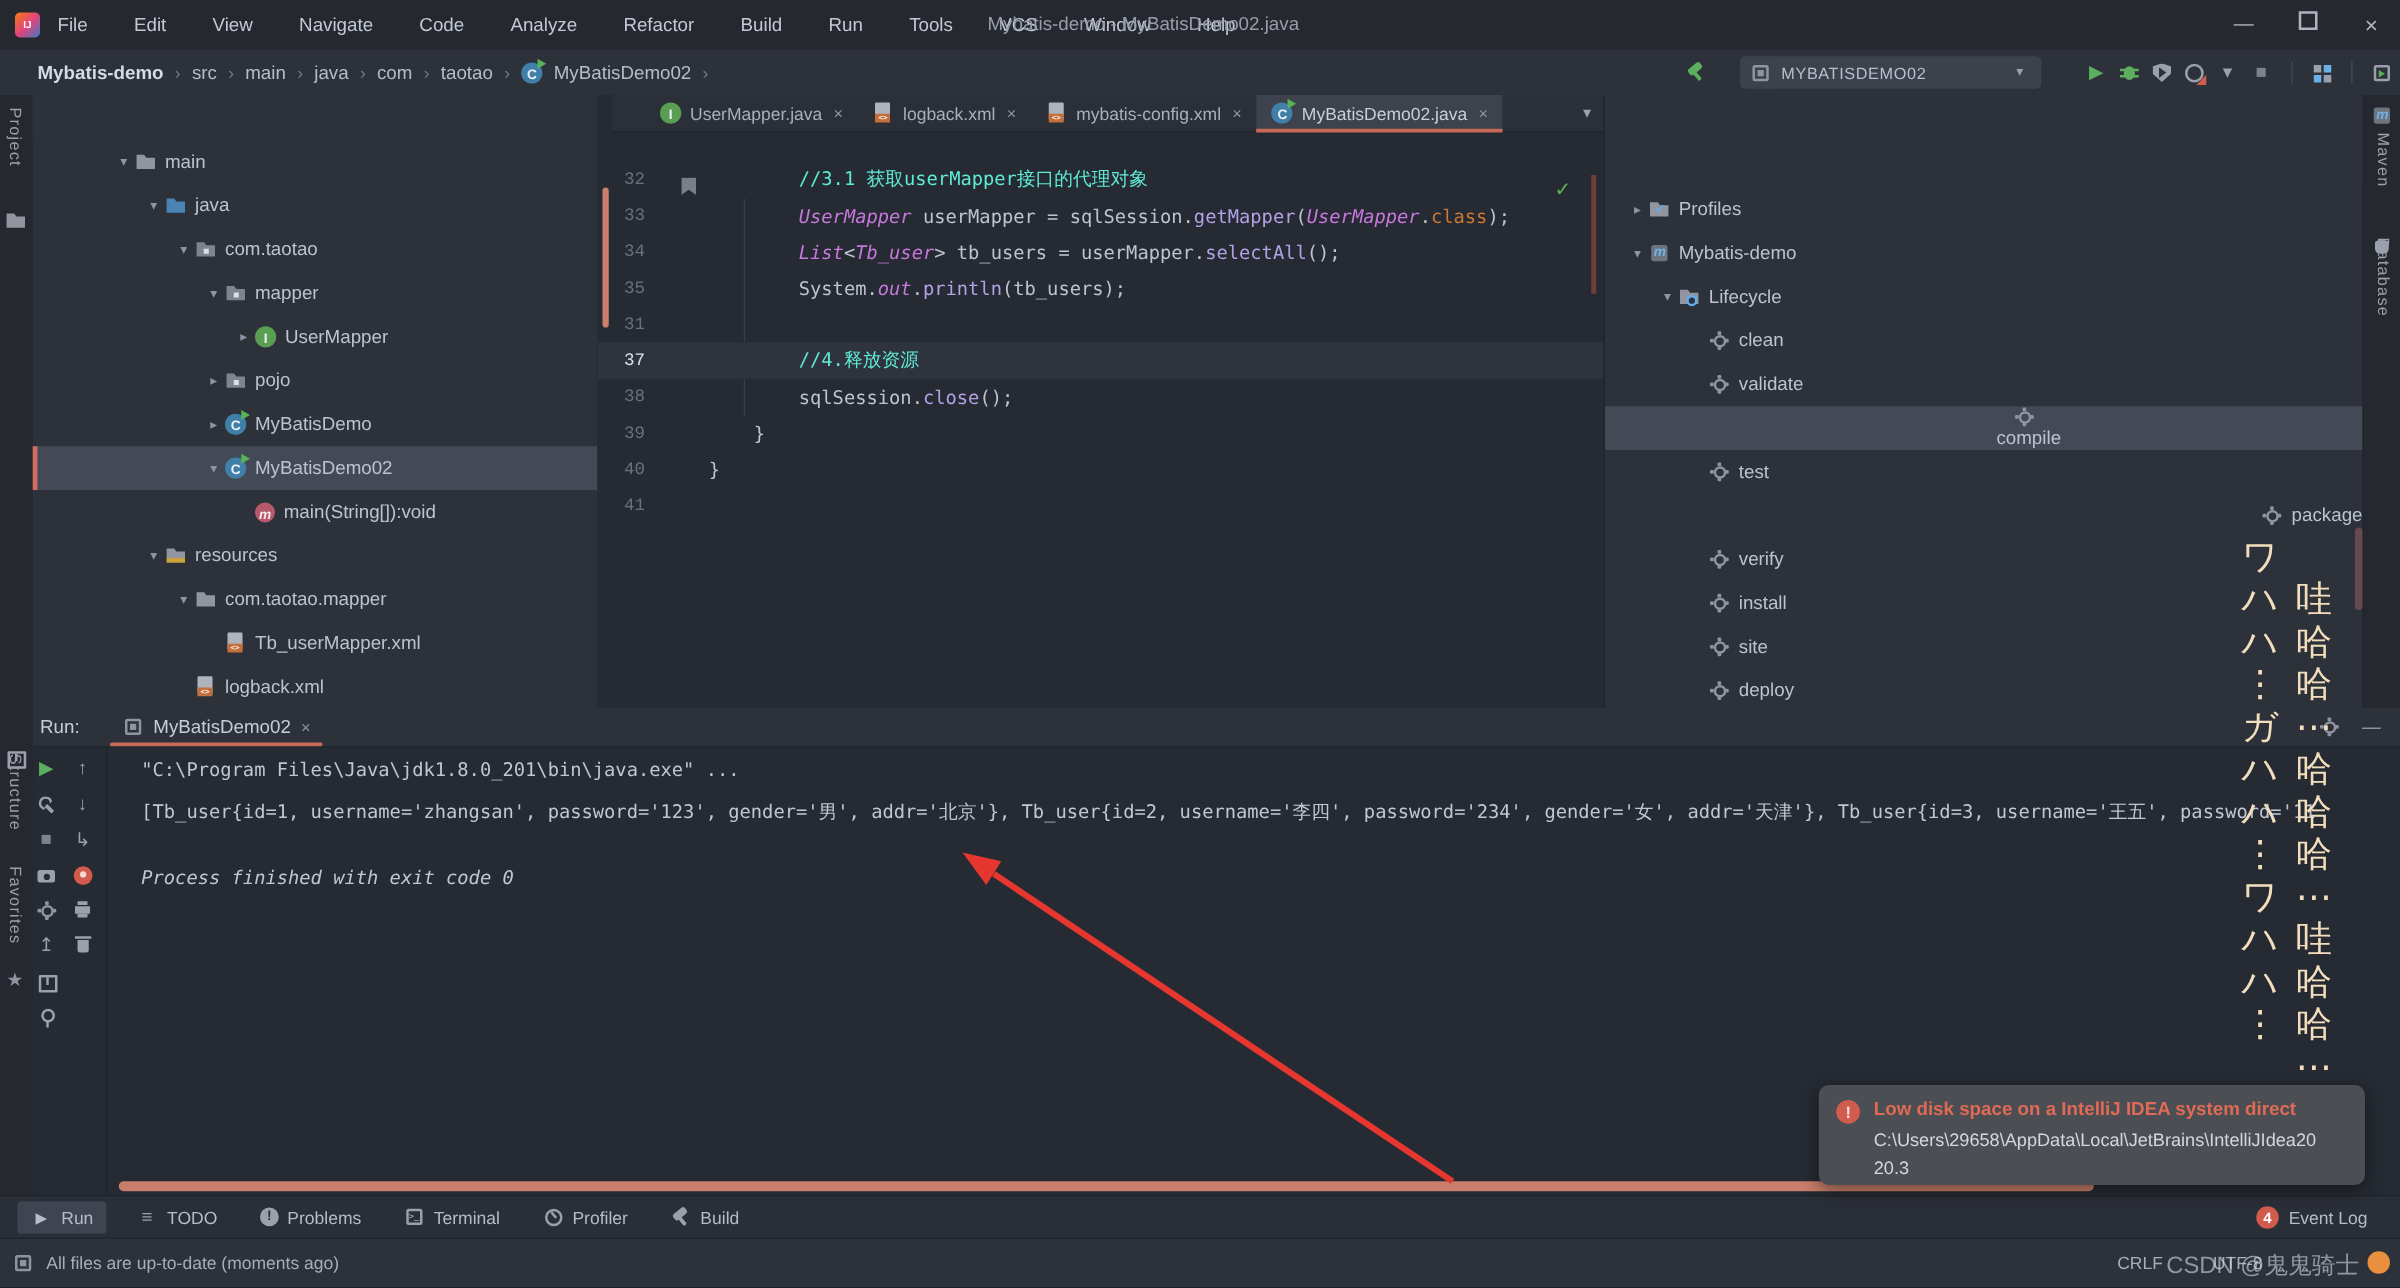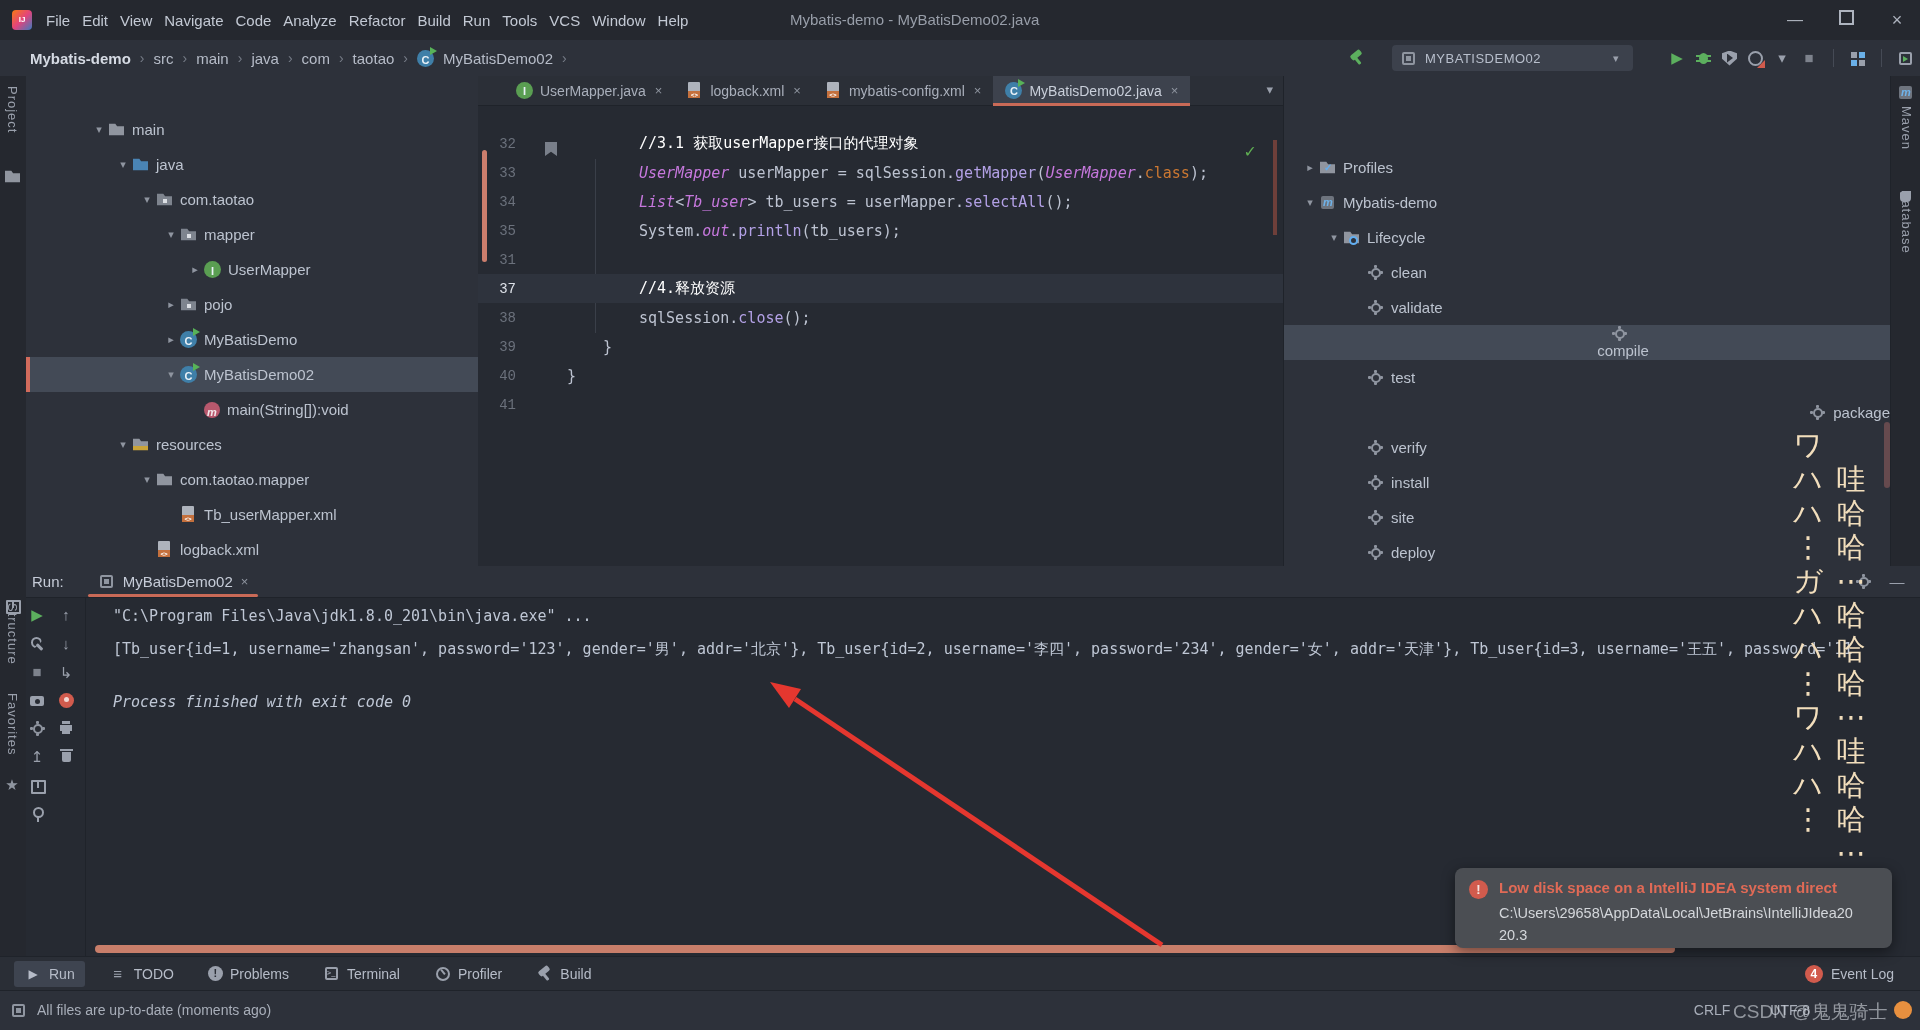--- a/index.html
+++ b/index.html
@@ -8,21 +8,21 @@
        -webkit-font-smoothing:antialiased;}
   .abs{position:absolute;}
   .mono{font-family:"DejaVu Sans Mono",monospace;}
 
   
   #titlebar{position:absolute;left:0;top:0;width:1920px;height:40px;background:#25282f;
             display:flex;align-items:center;border-bottom:1px solid #1d2026;}
   #logo{width:20px;height:20px;border-radius:4px;margin:0 14px 0 12px;
         background:linear-gradient(135deg,#f97a12,#e3447c 50%,#3b7bbf);
         color:#fff;font:700 8px/20px "Liberation Sans",sans-serif;text-align:center;}
-  #menus{display:flex;gap:12px;font-size:15px;color:#c3c9d4;}
+  #menus{display:flex;gap:37px;font-size:15px;color:#c3c9d4;}
   #menus .menu{cursor:default;}
   #wintitle{position:absolute;left:790px;top:0;line-height:40px;color:#989ea9;font-size:15px;}
   .winbtn{position:absolute;top:0;width:46px;height:40px;text-align:center;line-height:40px;
           color:#aeb4bf;font-size:16px;}
   #btn-max span{display:inline-block;width:11px;height:11px;border:2px solid #aeb4bf;}
 
   
   #toolbar{position:absolute;left:0;top:40px;width:1920px;height:36px;background:#2d313a;
            border-bottom:1px solid #1f232a;}
   #breadcrumbs{position:absolute;left:30px;top:0;height:36px;display:flex;align-items:center;
@@ -147,35 +147,35 @@
   .tree{position:absolute;left:0;width:100%;}
   .trow{height:35px;display:flex;align-items:center;font-size:15px;color:#bcc3cf;position:relative;white-space:nowrap;}
   .trow .arrow{width:18px;text-align:center;color:#8f95a0;font-size:11px;flex:none;}
   .trow .tlabel{margin-left:7px;}
   .trow.sel{background:#434a56;}
   .trow.sel-bar::before{content:"";position:absolute;left:0;top:0;width:4px;height:100%;background:#d26b5c;}
   .phead-icons{position:absolute;top:9px;display:flex;gap:14px;align-items:center;}
 
   
   #editor{position:absolute;left:478px;top:76px;width:805px;height:490px;background:#262a32;overflow:hidden;}
-  #tabs{position:absolute;left:0;top:0;width:100%;height:30px;background:#2b2f37;border-bottom:1px solid #1f232a;
+  #tabs{position:absolute;left:12px;top:0;width:100%;height:30px;background:#2b2f37;border-bottom:1px solid #1f232a;
         display:flex;padding-left:26px;box-sizing:border-box;}
   .tab{display:flex;align-items:center;gap:7px;padding:0 12px;font-size:14px;color:#a9afbb;position:relative;}
   .tab .x{color:#8f95a0;font-size:13px;margin-left:2px;}
   .tab.active{background:#3d424d;color:#c9cfda;}
   .tab.active::after{content:"";position:absolute;left:0;bottom:-1px;width:100%;height:3px;background:#c96a57;}
   #tab-more{position:absolute;right:10px;top:6px;color:#9aa0ac;font-size:13px;}
   #code{position:absolute;left:0;top:30px;width:100%;height:460px;}
   .cline{height:29px;display:flex;align-items:center;position:relative;}
   .cline .lnum{width:38px;text-align:right;padding-right:8px;color:#6b717c;font-size:14px;flex:none;font-family:Liberation Mono, monospace;}
   .cline.cur{background:#2e333d;}
   .cline.cur .lnum{color:#dde1e8;}
   .ccode{white-space:pre;font-family:"DejaVu Sans Mono",monospace;font-size:15px;}
   .cp{color:#bdc3d1;} .ct{color:#c678dd;font-style:italic;} .cm{color:#b3a1e6;}
-  .ck{color:#cc7832;} .cc{color:#ffffff;}
+  .ck{color:#cc7832;} .cc{color:#5eead4;}
   #changebar{position:absolute;left:4px;top:44px;width:5px;height:112px;background:#cc7e6d;border-radius:3px;}
   #indent-guide{position:absolute;left:117px;top:53px;width:1px;height:174px;background:#3a3f49;}
   #bookmark{position:absolute;left:67px;top:36px;width:12px;height:14px;background:#8f95a0;
             clip-path:polygon(0 0,100% 0,100% 100%,50% 70%,0 100%);opacity:.8;}
   #inspect-ok{position:absolute;right:26px;top:36px;color:#5fae52;font-size:16px;}
   #ed-stripe{position:absolute;right:6px;top:34px;width:4px;height:95px;background:#6e3f3a;}
 
   
   #runpanel{position:absolute;left:26px;top:566px;width:1894px;height:390px;background:#262a32;}
   #run-head{position:absolute;left:0;top:0;width:100%;height:32px;background:#2d313a;border-bottom:1px solid #1f232a;

